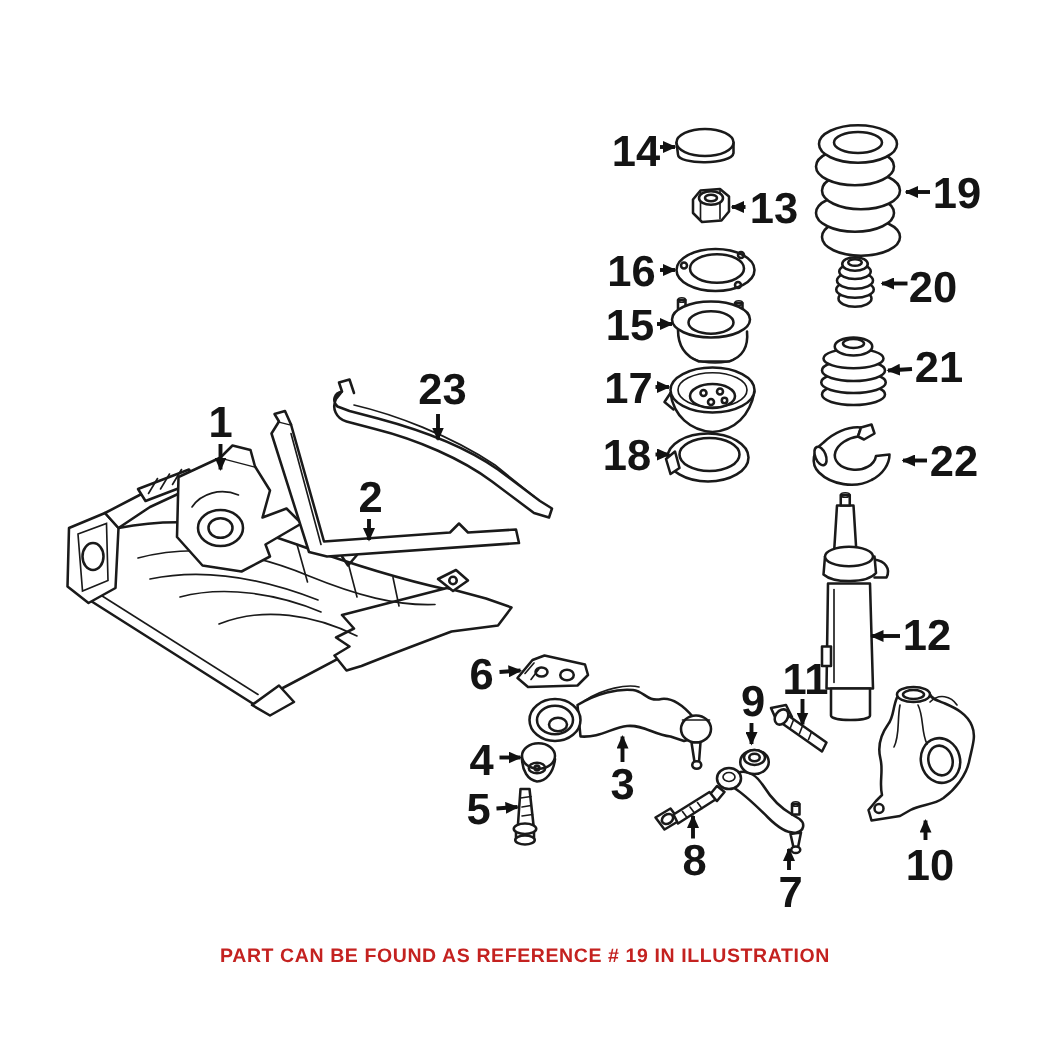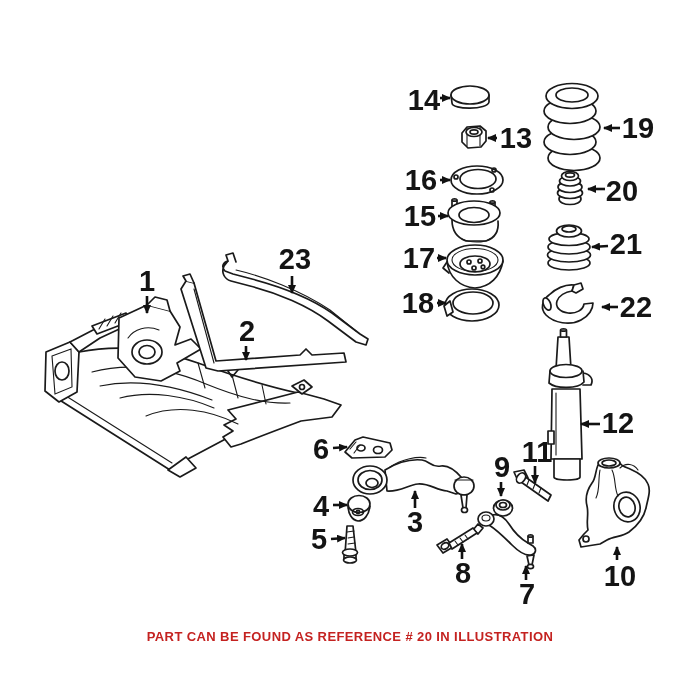--- a/index.html
+++ b/index.html
@@ -284,15 +284,15 @@
     <text class="reflabel" x="419" y="258" dy=".36em">17</text>
     <text class="reflabel" x="418" y="303" dy=".36em">18</text>
     <text class="reflabel" x="638" y="128" dy=".36em">19</text>
     <text class="reflabel" x="622" y="191" dy=".36em">20</text>
     <text class="reflabel" x="626" y="244" dy=".36em">21</text>
     <text class="reflabel" x="636" y="307" dy=".36em">22</text>
     <text class="reflabel" x="295" y="259" dy=".36em">23</text>
   </g>
 </svg>
 
-<div class="caption">PART CAN BE FOUND AS REFERENCE # 20 IN ILLUSTRATION</div>
+<div class="caption">PART CAN BE FOUND AS REFERENCE # 19 IN ILLUSTRATION</div>
 
 </div>
 
 </body></html>

